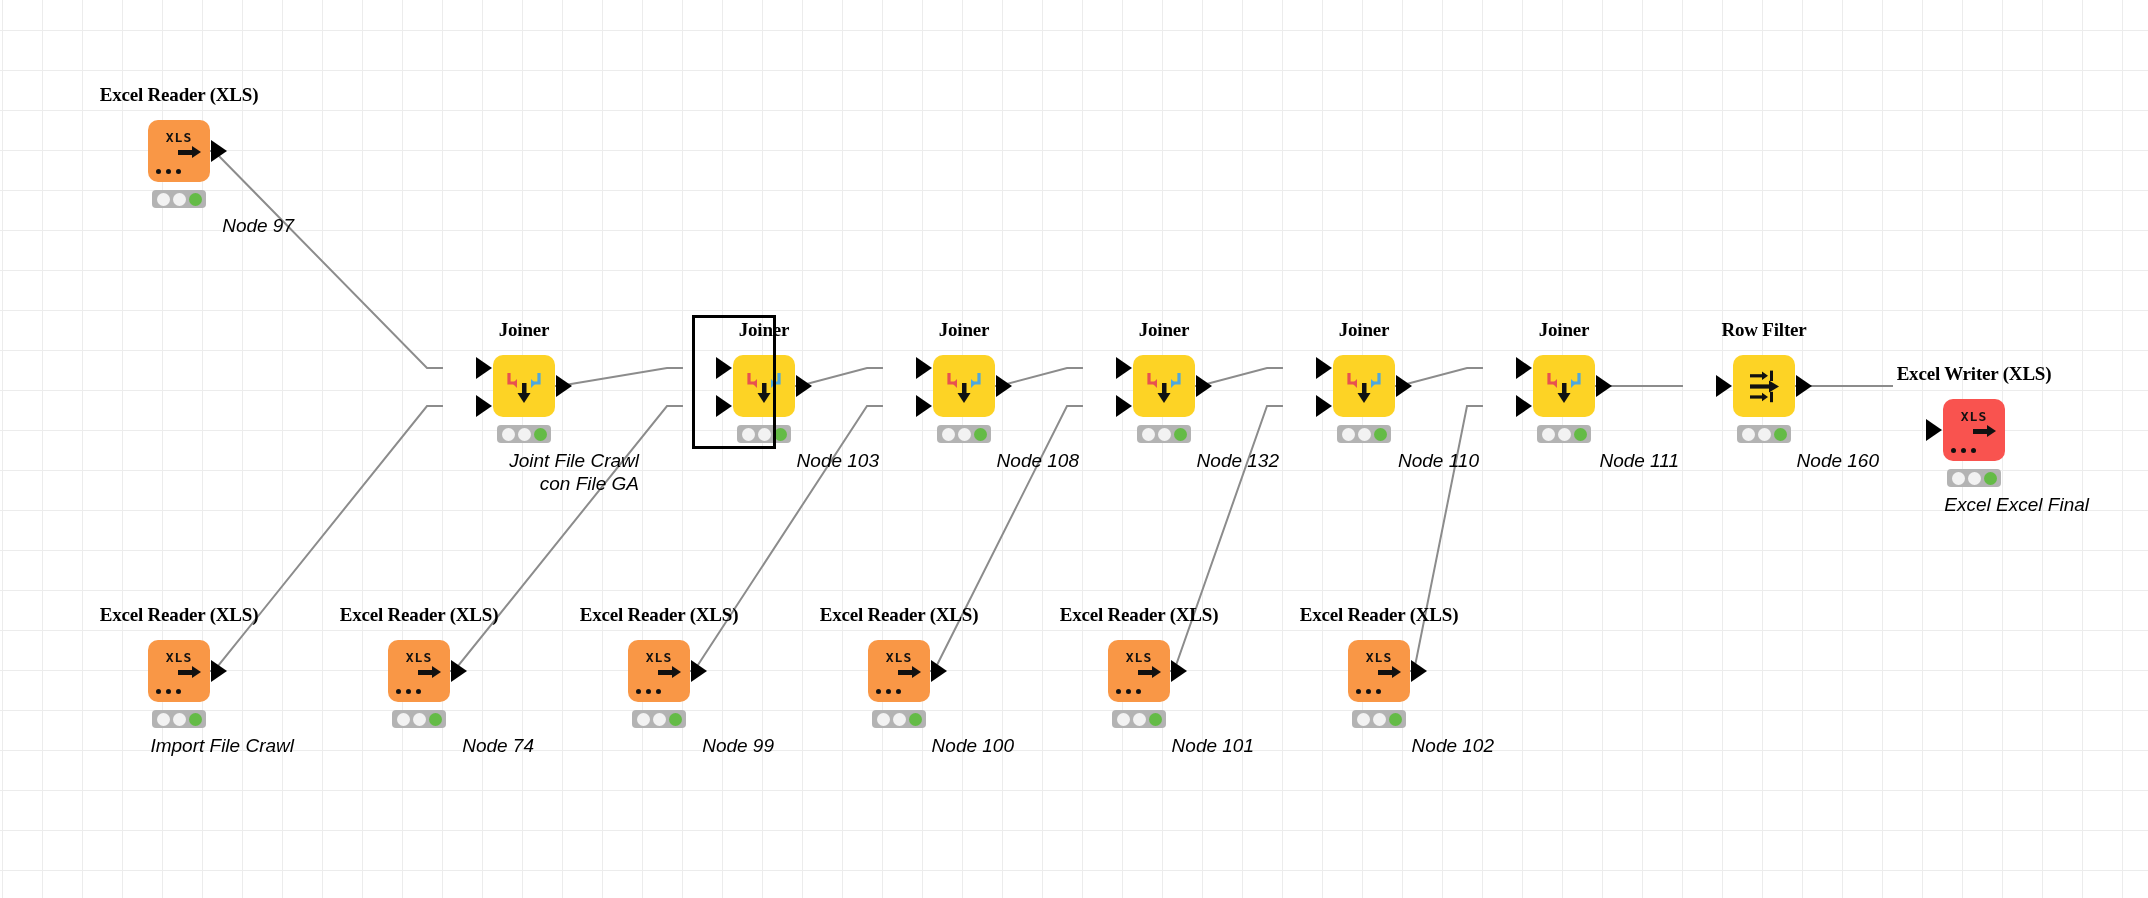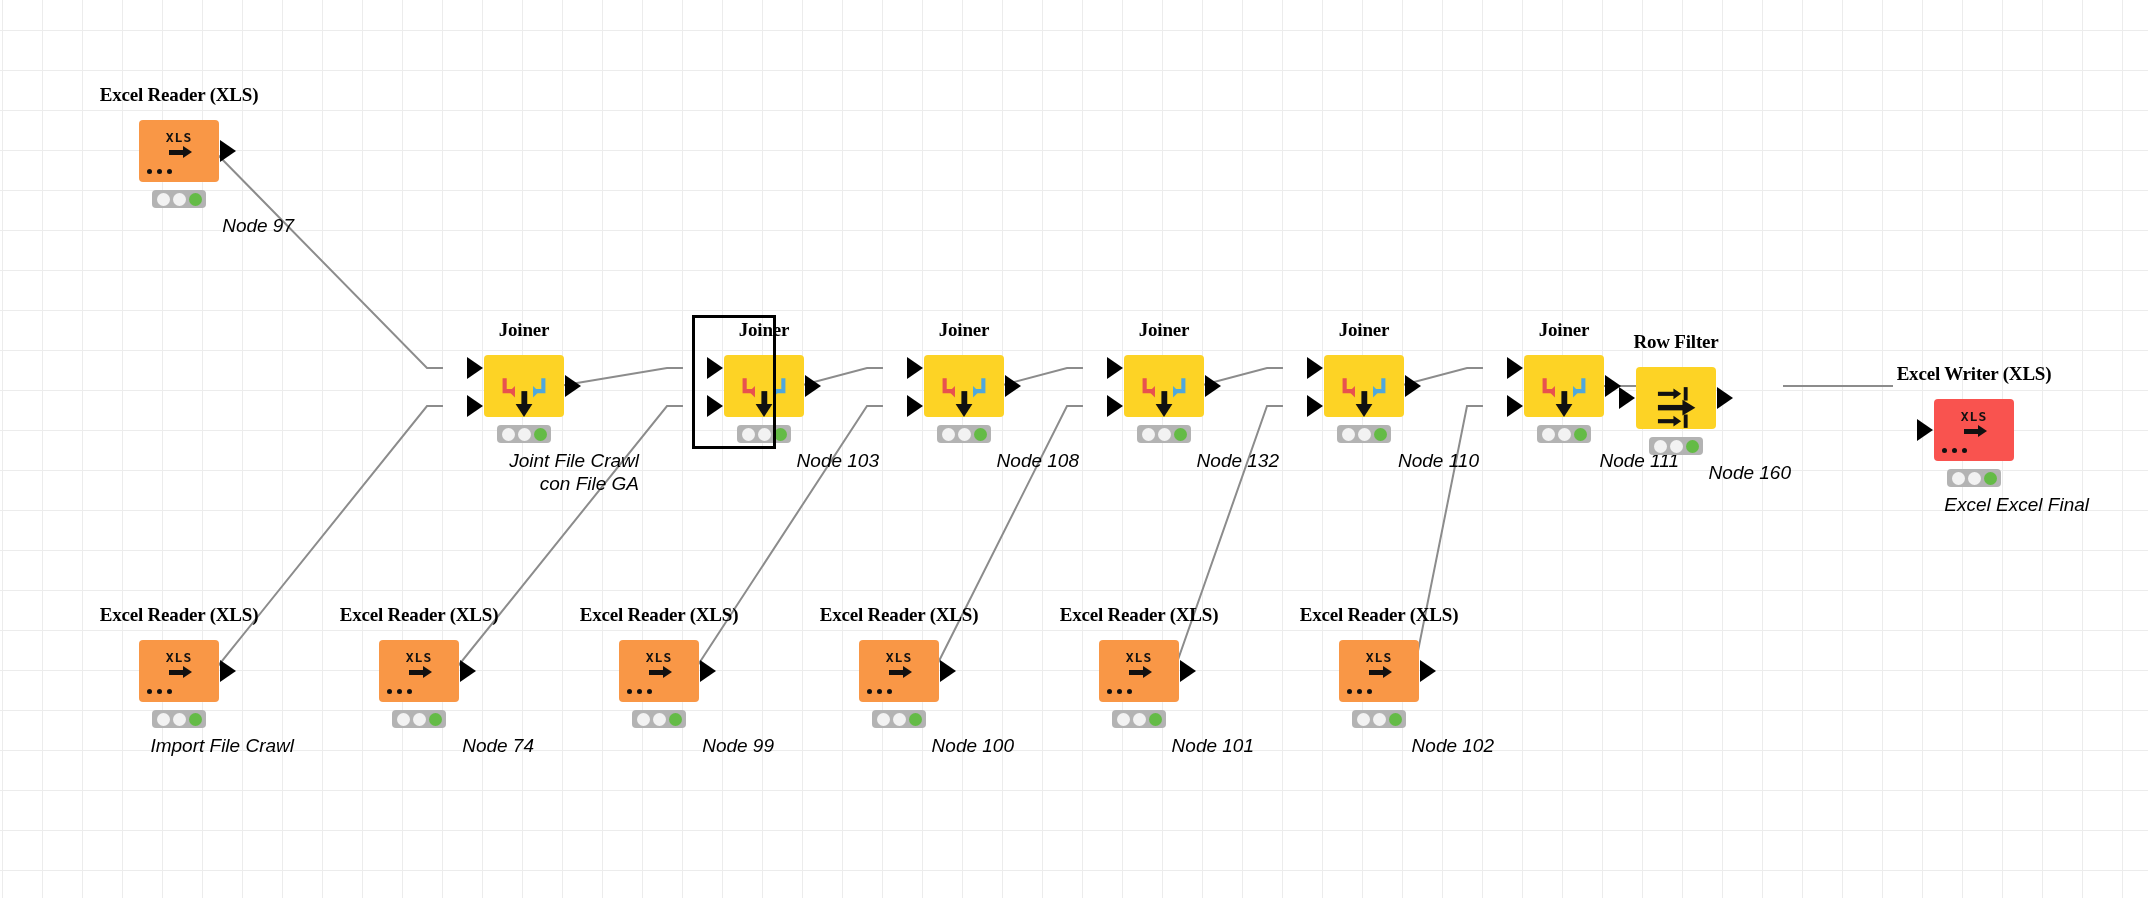--- a/index.html
+++ b/index.html
@@ -54,23 +54,23 @@
     position: relative;
     width: 120px;
     height: 62px;
     display: flex;
     align-items: center;
     justify-content: center;
   }
 
   .node-box {
     position: relative;
-    width: 80px;
+    width: 62px;
     height: 62px;
-    border-radius: 4px;
+    border-radius: 10px;
     box-sizing: border-box;
   }
   .node-box.orange { background: #f99746; }
   .node-box.yellow { background: #fdd325; }
   .node-box.red    { background: #f9534f; }
 
   
   .port {
     position: absolute;
     width: 0;
@@ -360,21 +360,21 @@
             <span class="port out single"></span>
           </div>
         </div>
         <div class="status">
           <span class="lamp"></span>
           <span class="lamp"></span>
           <span class="lamp green"></span>
         </div>
         <div class="node-label">Node 111</div>
       </div>
-      <div class="node" style="left: 1616px; top: 355px; margin-top: 12px;">
+      <div class="node" style="left: 1704px; top: 355px;">
         <div class="node-title">Row Filter</div>
         <div class="node-body">
           <div class="node-box yellow">
             <svg class="ico" viewBox="0 0 62 62">
               <rect x="17" y="19.2" width="13" height="3.2" fill="#111111"></rect>
               <path d="M29 16.6 L29 25 L35 20.8 Z" fill="#111111"></path>
               <rect x="37" y="15.6" width="3" height="10.4" fill="#111111"></rect>
               <rect x="17" y="29.4" width="21" height="4.2" fill="#111111"></rect>
               <path d="M36 25.4 L36 37.6 L46 31.5 Z" fill="#111111"></path>
               <rect x="17" y="40.4" width="13" height="3.2" fill="#111111"></rect>

